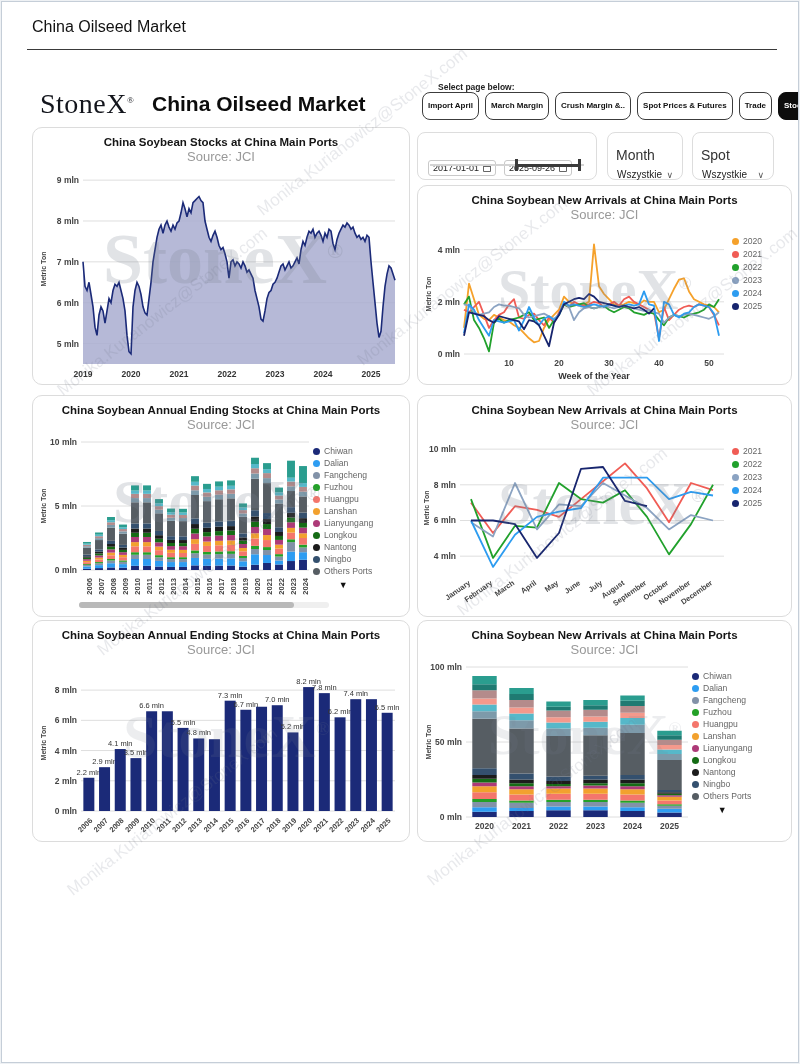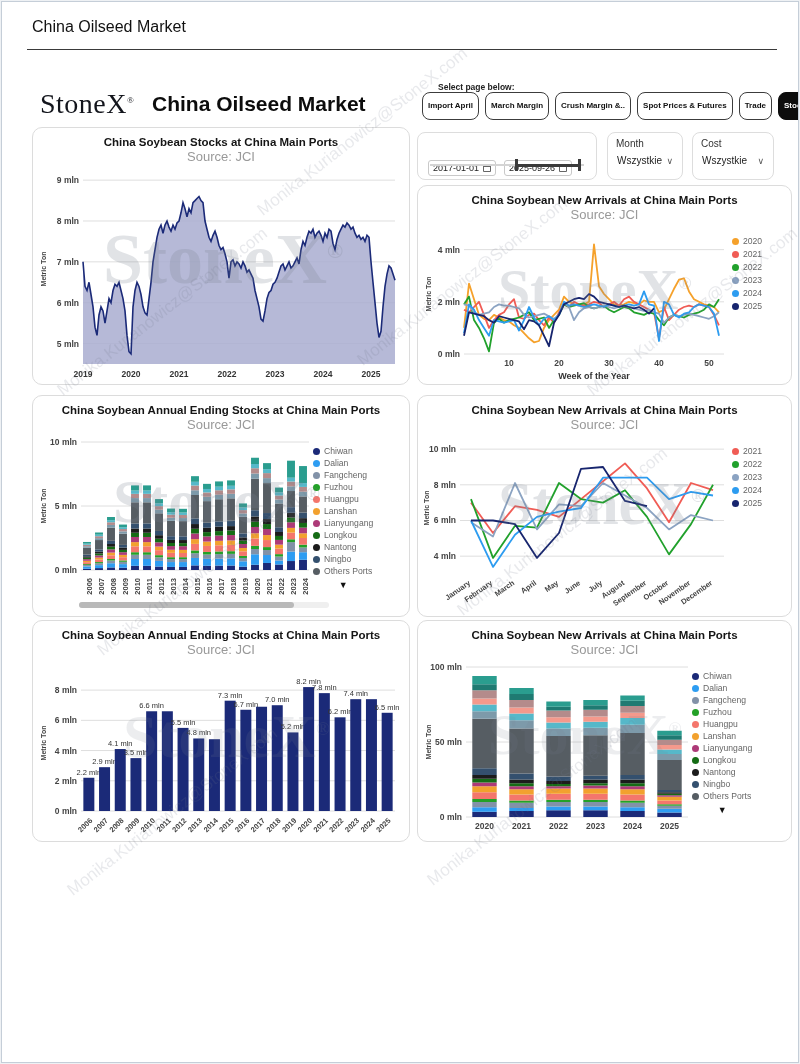--- a/index.html
+++ b/index.html
@@ -14,21 +14,21 @@
 
   .select-label { position:absolute; left:436px; top:80px; font-size:8.5px; color:#222;font-weight:bold; }
   .btn-row { position:absolute; left:420px; top:90px; width:356px; display:flex; gap:6px; }
   .pbtn { flex:0 0 auto; border:1.4px solid #3c3c3c; border-radius:8px; background:#fff; color:#111;
           font-size:8px; font-weight:bold; text-align:center; padding:4px 5px; min-height:28px;
           display:flex; align-items:center; justify-content:center; line-height:1.15; cursor:pointer; }
   .pbtn.active { background:#0d0d0d; color:#fff; border-color:#0d0d0d; }
 
   .card { position:absolute; background:#fff; border:1px solid #dcdcdc; border-radius:10px; }
   .fcard { position:absolute; background:#fff; border:1px solid #ddd; border-radius:8px; }
-  .flabel { font-size:10px; color:#333; padding:5px 8px 0; }
+  .flabel { font-size:14px; color:#333; padding:5px 8px 0;margin-top:9px; }
   .datebox { display:inline-flex; align-items:center; gap:4px; border:1px solid #c9c9c9; border-radius:3px; font-size:9px; color:#222; padding:2px 4px;margin-top:19px; }
   .cal { display:inline-block; width:8px; height:8px; border:1px solid #666; border-top:3px solid #666; border-radius:1px; }
   .selrow { display:flex; align-items:center; justify-content:space-between; font-size:10px; color:#222; padding:6px 9px 0; cursor:pointer; }
   .chev { font-size:9px; color:#555; }
   .slider { position:absolute; left:12px; right:12px; bottom:10px; height:8px; }
   .slider .track { position:absolute; top:3px; left:0; right:0; height:2px; background:#d4d4d4; }
   .slider .range { position:absolute; top:2.5px; left:55%; right:2%; height:3px; background:#3a3a3a; }
   .slider .h { position:absolute; top:-2px; width:3px; height:12px; background:#3a3a3a; cursor:pointer; }
 
   .ctitle { text-align:center; font-size:11.5px; font-weight:bold; color:#151515; padding-top:8px; }
@@ -94,21 +94,21 @@
     </div>
   </div>
   <div class="fcard" style="left:605px;top:130px;width:76px;height:48px;">
     <div class="flabel">Month</div>
     <div class="selrow">
         <span>Wszystkie</span>
         <span class="chev">∨</span>
       </div>
   </div>
   <div class="fcard" style="left:690px;top:130px;width:82px;height:48px;">
-    <div class="flabel">Cost</div>
+    <div class="flabel">Spot</div>
     <div class="selrow">
         <span>Wszystkie</span>
         <span class="chev">∨</span>
       </div>
   </div>
 
   <div class="card" style="left:30px;top:125px;width:378px;height:258px;">
     <div class="brandwm" style="left:70px;top:90px;font-size:72px;"><span>StoneX</span><sup>®</sup></div>
     <div class="ctitle">China Soybean Stocks at China Main Ports</div>
     <div class="csource">Source: JCI</div>

